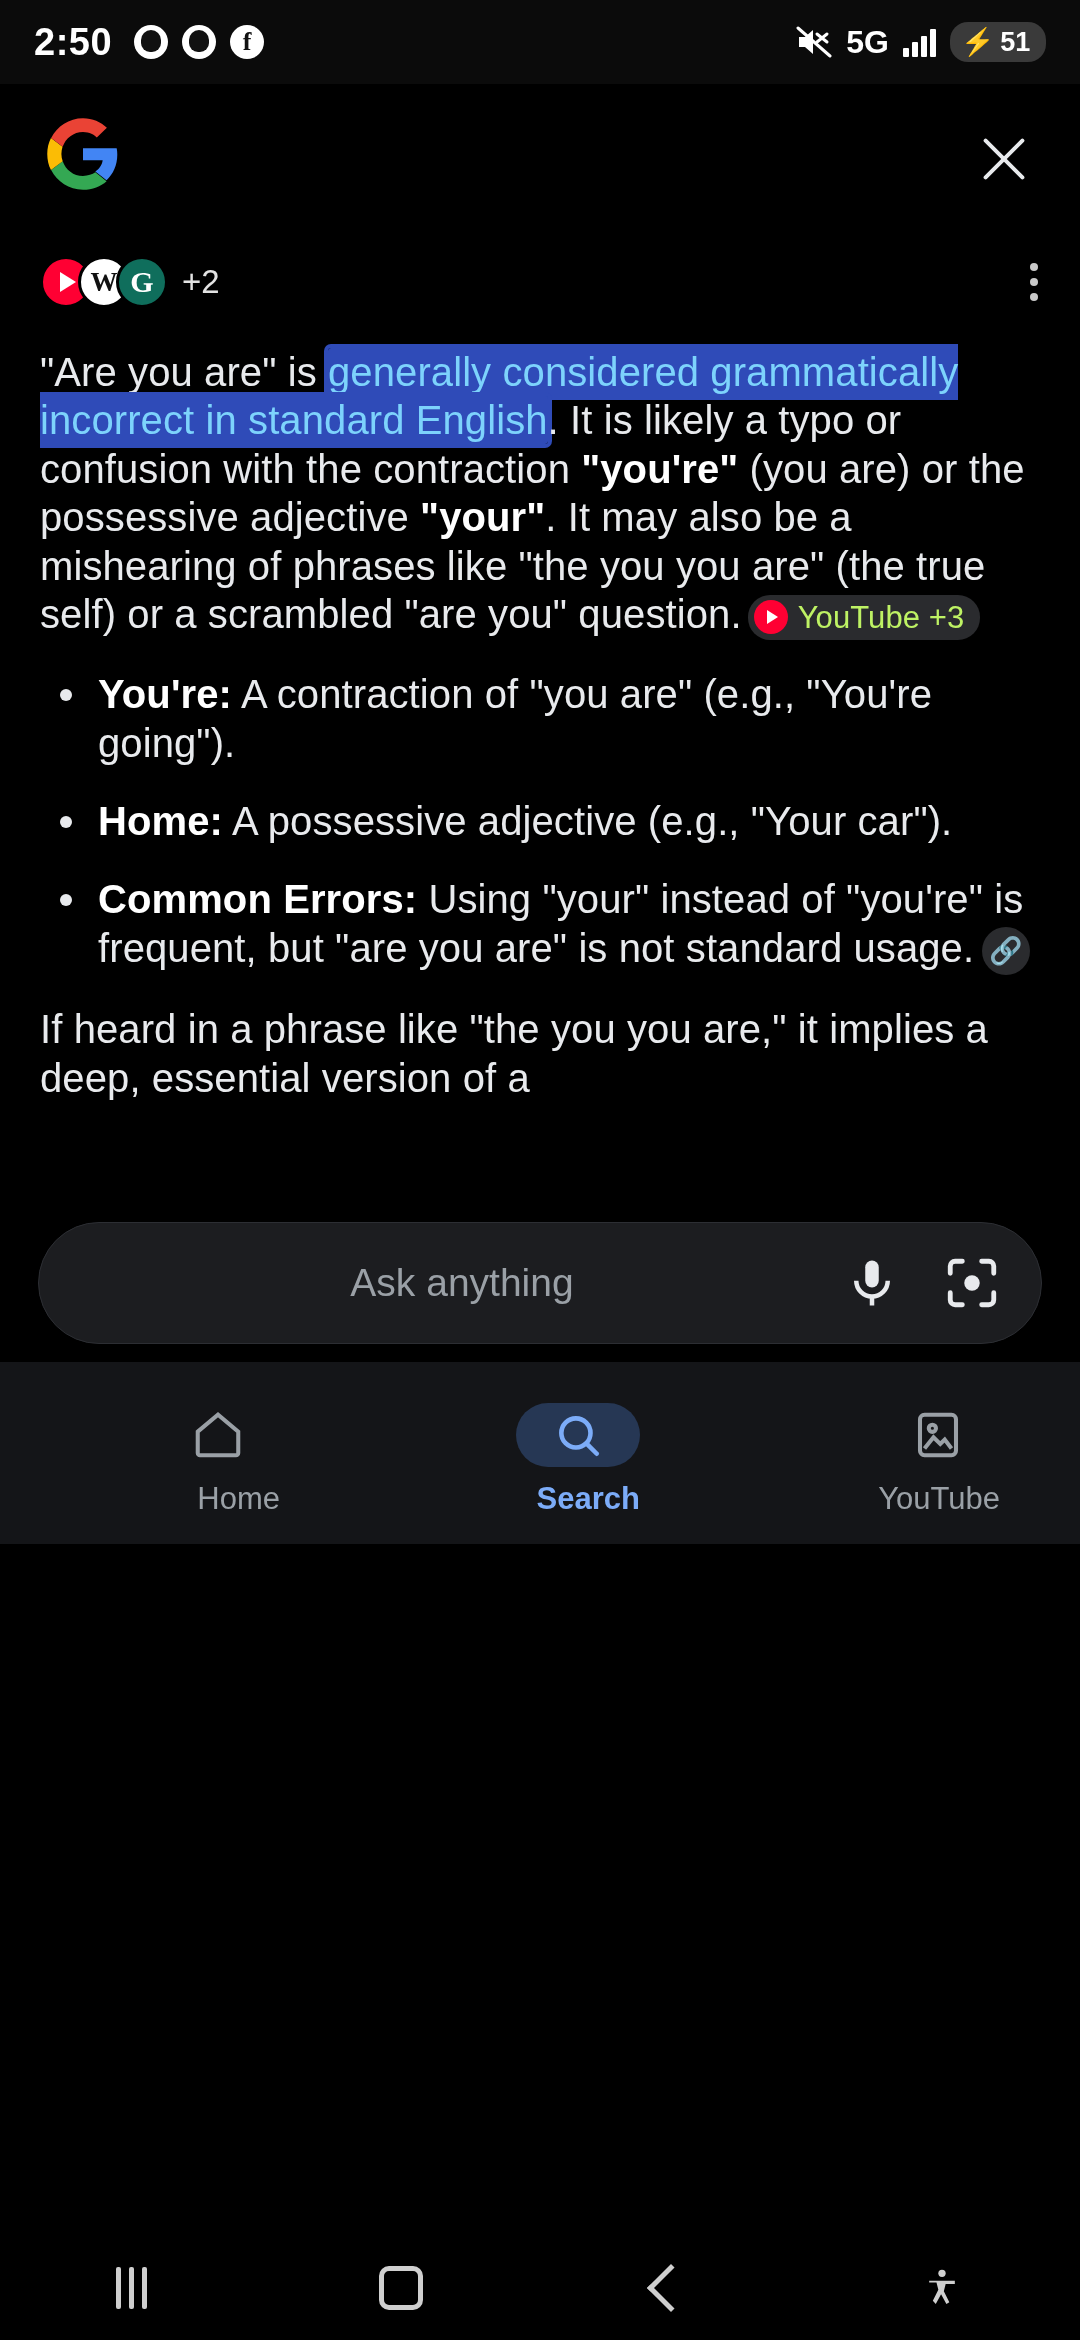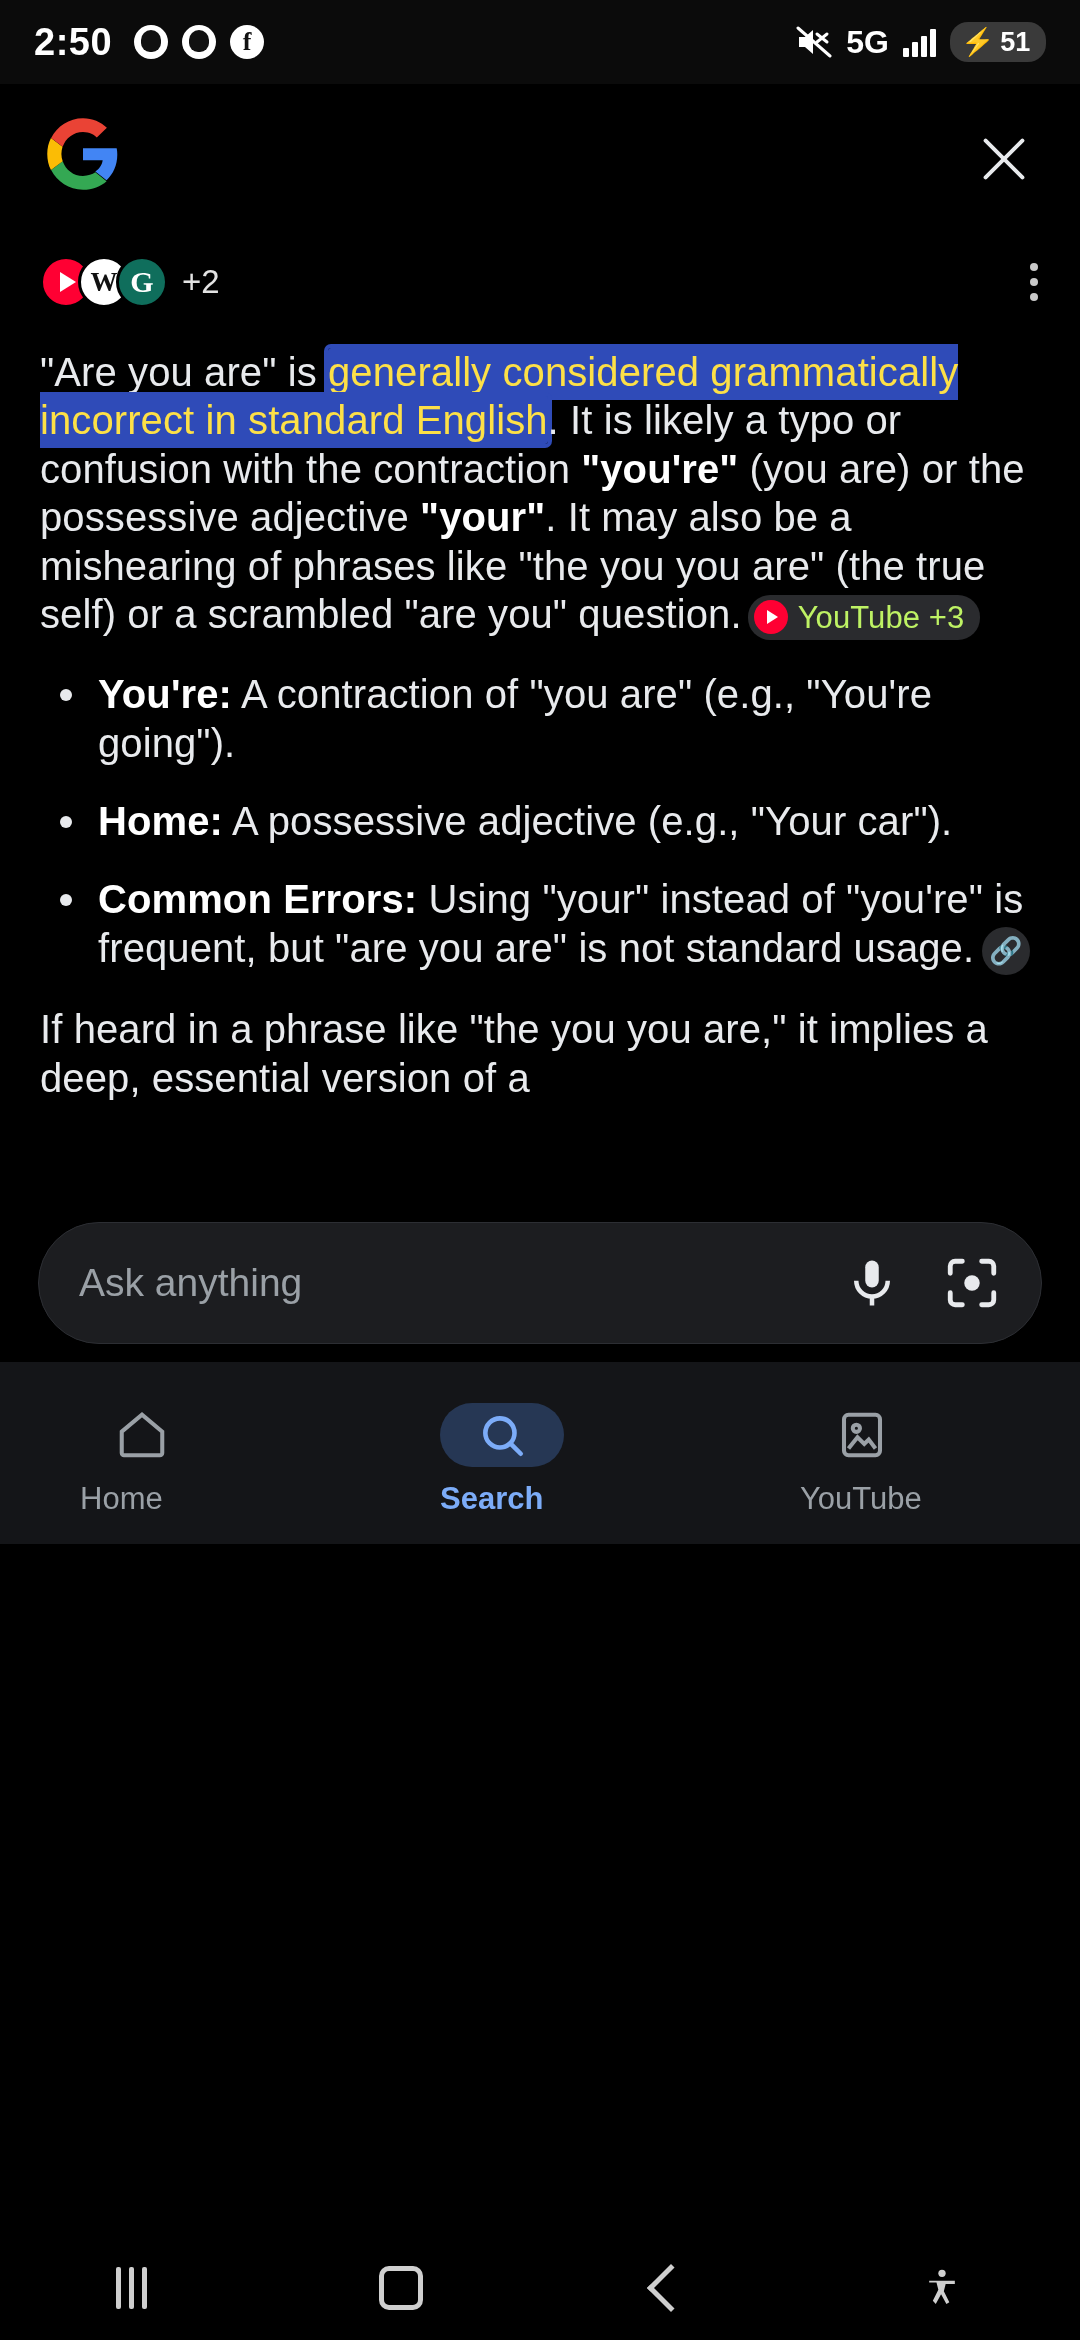--- a/index.html
+++ b/index.html
@@ -101,21 +101,21 @@
 
   
   .answer {
     padding: 18px 40px 0 40px;
     color: #e8eaed;
     font-size: 40px;
     line-height: 1.21;
     letter-spacing: 0.1px;
   }
   .answer p { margin-bottom: 10px; }
-  .hl { background: #2f4bb8; color: #fde047; padding: 2px 0; border-radius: 3px; box-shadow: 0 0 0 4px #2f4bb8; }
+  .hl { background: #2f4bb8; color: #7dd3fc; padding: 2px 0; border-radius: 3px; box-shadow: 0 0 0 4px #2f4bb8; }
   .b { font-weight: 700; color: #fff; }
   .cite {
     display: inline-flex; align-items: center; gap: 10px;
     background: #2a2b2e; border-radius: 22px;
     padding: 4px 16px 4px 6px; vertical-align: middle;
     font-size: 31px; color: #bef264; margin-left: 6px;
   }
   .cite .dot {
     width: 34px; height: 34px; border-radius: 50%; background:#ff0033;
     display:flex; align-items:center; justify-content:center;
@@ -142,33 +142,33 @@
   }
   .tail { margin-top: 28px; }
 
   
   .searchbar {
     position: absolute; left: 38px; right: 38px; top: 1222px;
     height: 122px; border-radius: 62px;
     background: #1c1d20; border: 1px solid #2c2e33;
     display: flex; align-items: center; padding: 0 40px;
   }
-  .searchbar .ph { color: #9aa0a6; font-size: 39px; flex: 1; }
+  .searchbar .ph { color: #9aa0a6; font-size: 39px; flex: 1; text-align: center; }
   .mic { width: 54px; height: 54px; margin-right: 44px; }
   .lens { width: 58px; height: 58px; }
 
   
   .bottomnav {
     position: absolute; left: 0; right: 0; top: 1362px;
     height: 182px; background: #141518;
     display: flex; align-items: center; justify-content: space-around;
     padding-top: 14px;
   }
   .nav-item {
-    display: flex; flex-direction: column; align-items: flex-start;
+    display: flex; flex-direction: column; align-items: flex-end;
     width: 200px; gap: 14px;
   }
   .nav-ico-wrap {
     width: 124px; height: 64px; border-radius: 32px;
     display: flex; align-items: center; justify-content: center;
   }
   .nav-item.active .nav-ico-wrap { background: #263754; }
   .nav-label { font-size: 31px; color: #9aa0a6; }
   .nav-item.active .nav-label { color: #7cacf8; font-weight: 700; }
 

